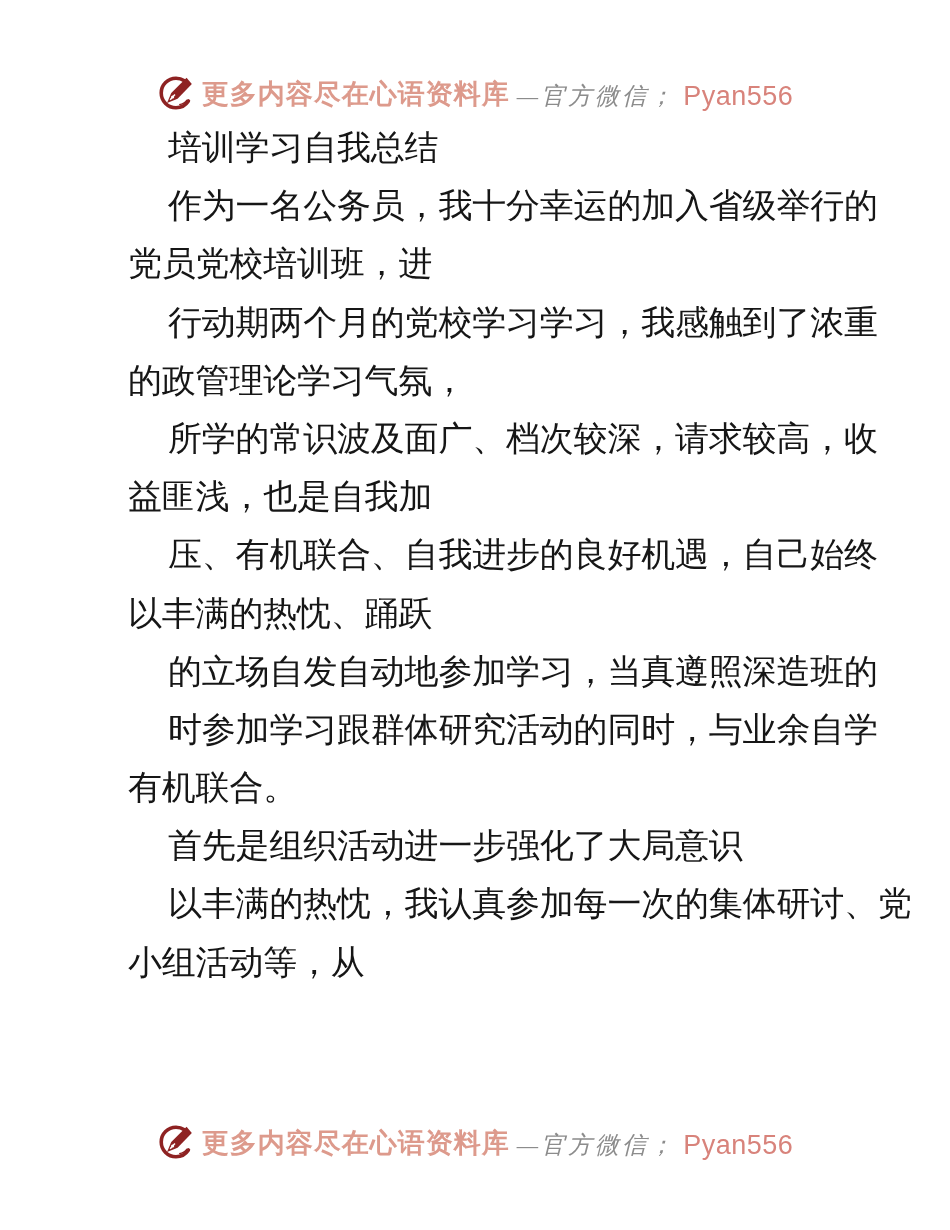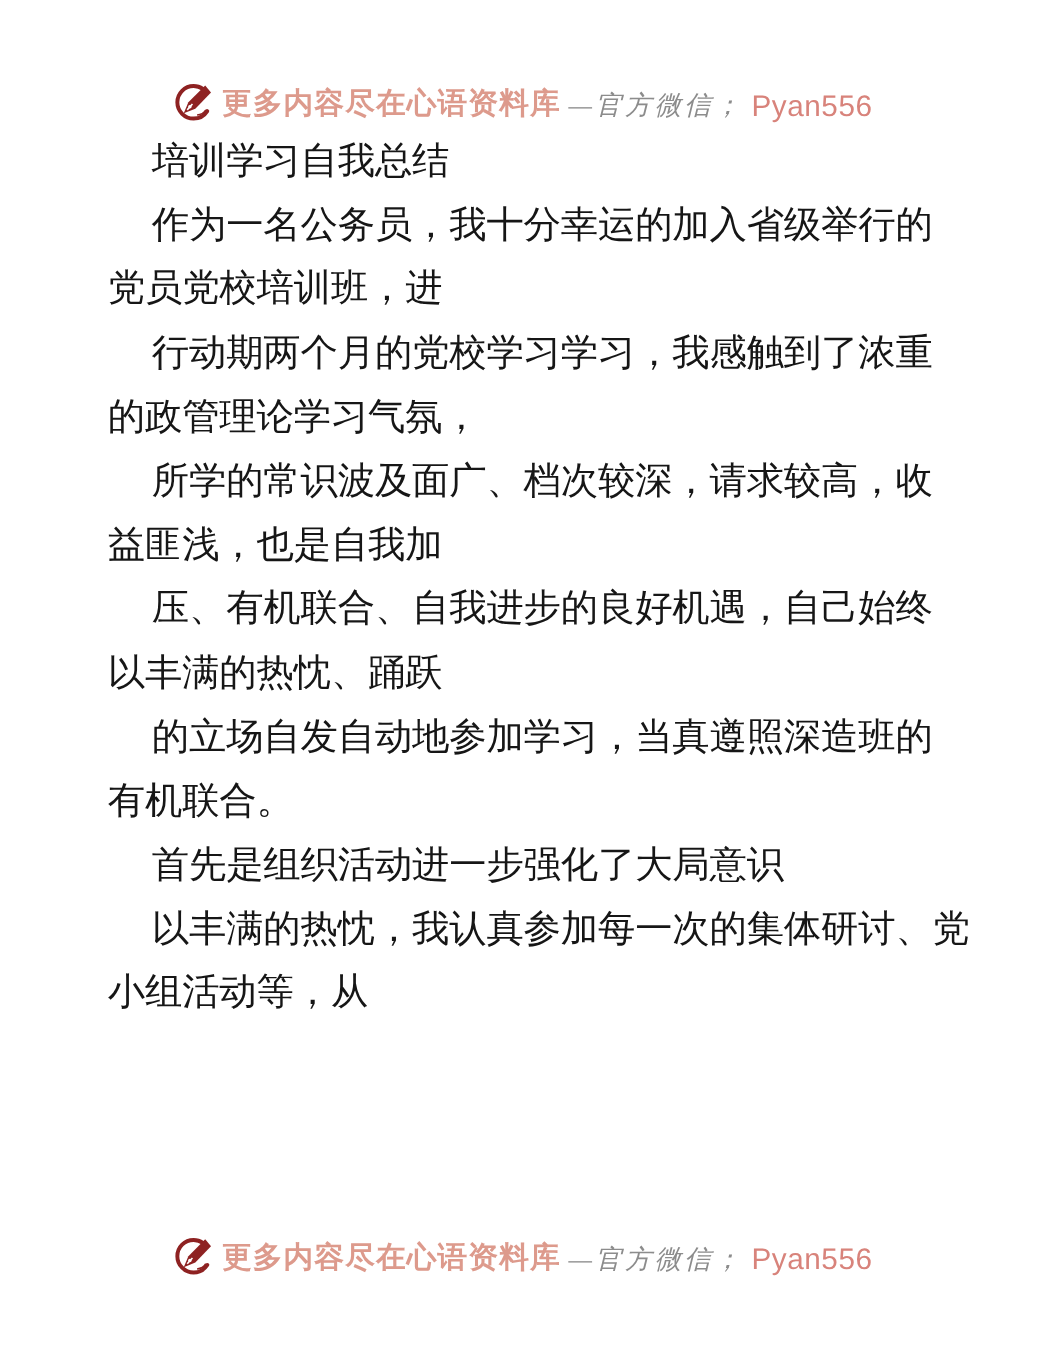--- a/index.html
+++ b/index.html
@@ -61,24 +61,25 @@
     position: absolute;
     top: 118px;
     left: 98px;
     width: 760px;
     color: var(--body-color, #161616);
   }
   .doc-line {
     height: 58.2px;
     line-height: 58.2px;
     font-size: 34px;
-    font-family: Liberation Serif, serif;
+    font-family: Liberation Sans, sans-serif;
     font-weight: normal;
     letter-spacing: -0.2px;
     white-space: nowrap;
+    margin-left: 30px;
   }
   .doc-line.ind { padding-left: 40px; }
 </style>
 </head>
 <body>
 
 <div class="page">
 
   <div class="brand-row top">
     <svg class="brand-logo" viewBox="0 0 36 36" xmlns="http://www.w3.org/2000/svg">
@@ -98,20 +99,21 @@
     <div class="doc-line ind">培训学习自我总结</div>
     <div class="doc-line ind">作为一名公务员，我十分幸运的加入省级举行的</div>
     <div class="doc-line">党员党校培训班，进</div>
     <div class="doc-line ind">行动期两个月的党校学习学习，我感触到了浓重</div>
     <div class="doc-line">的政管理论学习气氛，</div>
     <div class="doc-line ind">所学的常识波及面广、档次较深，请求较高，收</div>
     <div class="doc-line">益匪浅，也是自我加</div>
     <div class="doc-line ind">压、有机联合、自我进步的良好机遇，自己始终</div>
     <div class="doc-line">以丰满的热忱、踊跃</div>
     <div class="doc-line ind">的立场自发自动地参加学习，当真遵照深造班的</div>
+    <div class="doc-line ind">时参加学习跟群体研究活动的同时，与业余自学</div>
     <div class="doc-line">有机联合。</div>
     <div class="doc-line ind">首先是组织活动进一步强化了大局意识</div>
     <div class="doc-line ind">以丰满的热忱，我认真参加每一次的集体研讨、党</div>
     <div class="doc-line">小组活动等，从</div>
   </div>
 
   <div class="brand-row bottom">
     <svg class="brand-logo" viewBox="0 0 36 36" xmlns="http://www.w3.org/2000/svg">
       <circle cx="18" cy="18" r="14" fill="none" stroke="var(--logo-color, #8e2222)" stroke-width="3.4" stroke-dasharray="66 22" stroke-dashoffset="-8" stroke-linecap="round"></circle>
       <path d="M28 3.5 L13.5 18 L9.5 27.5 L19.5 23.5 L33 9.5 Z" fill="var(--logo-color, #8e2222)"></path>

